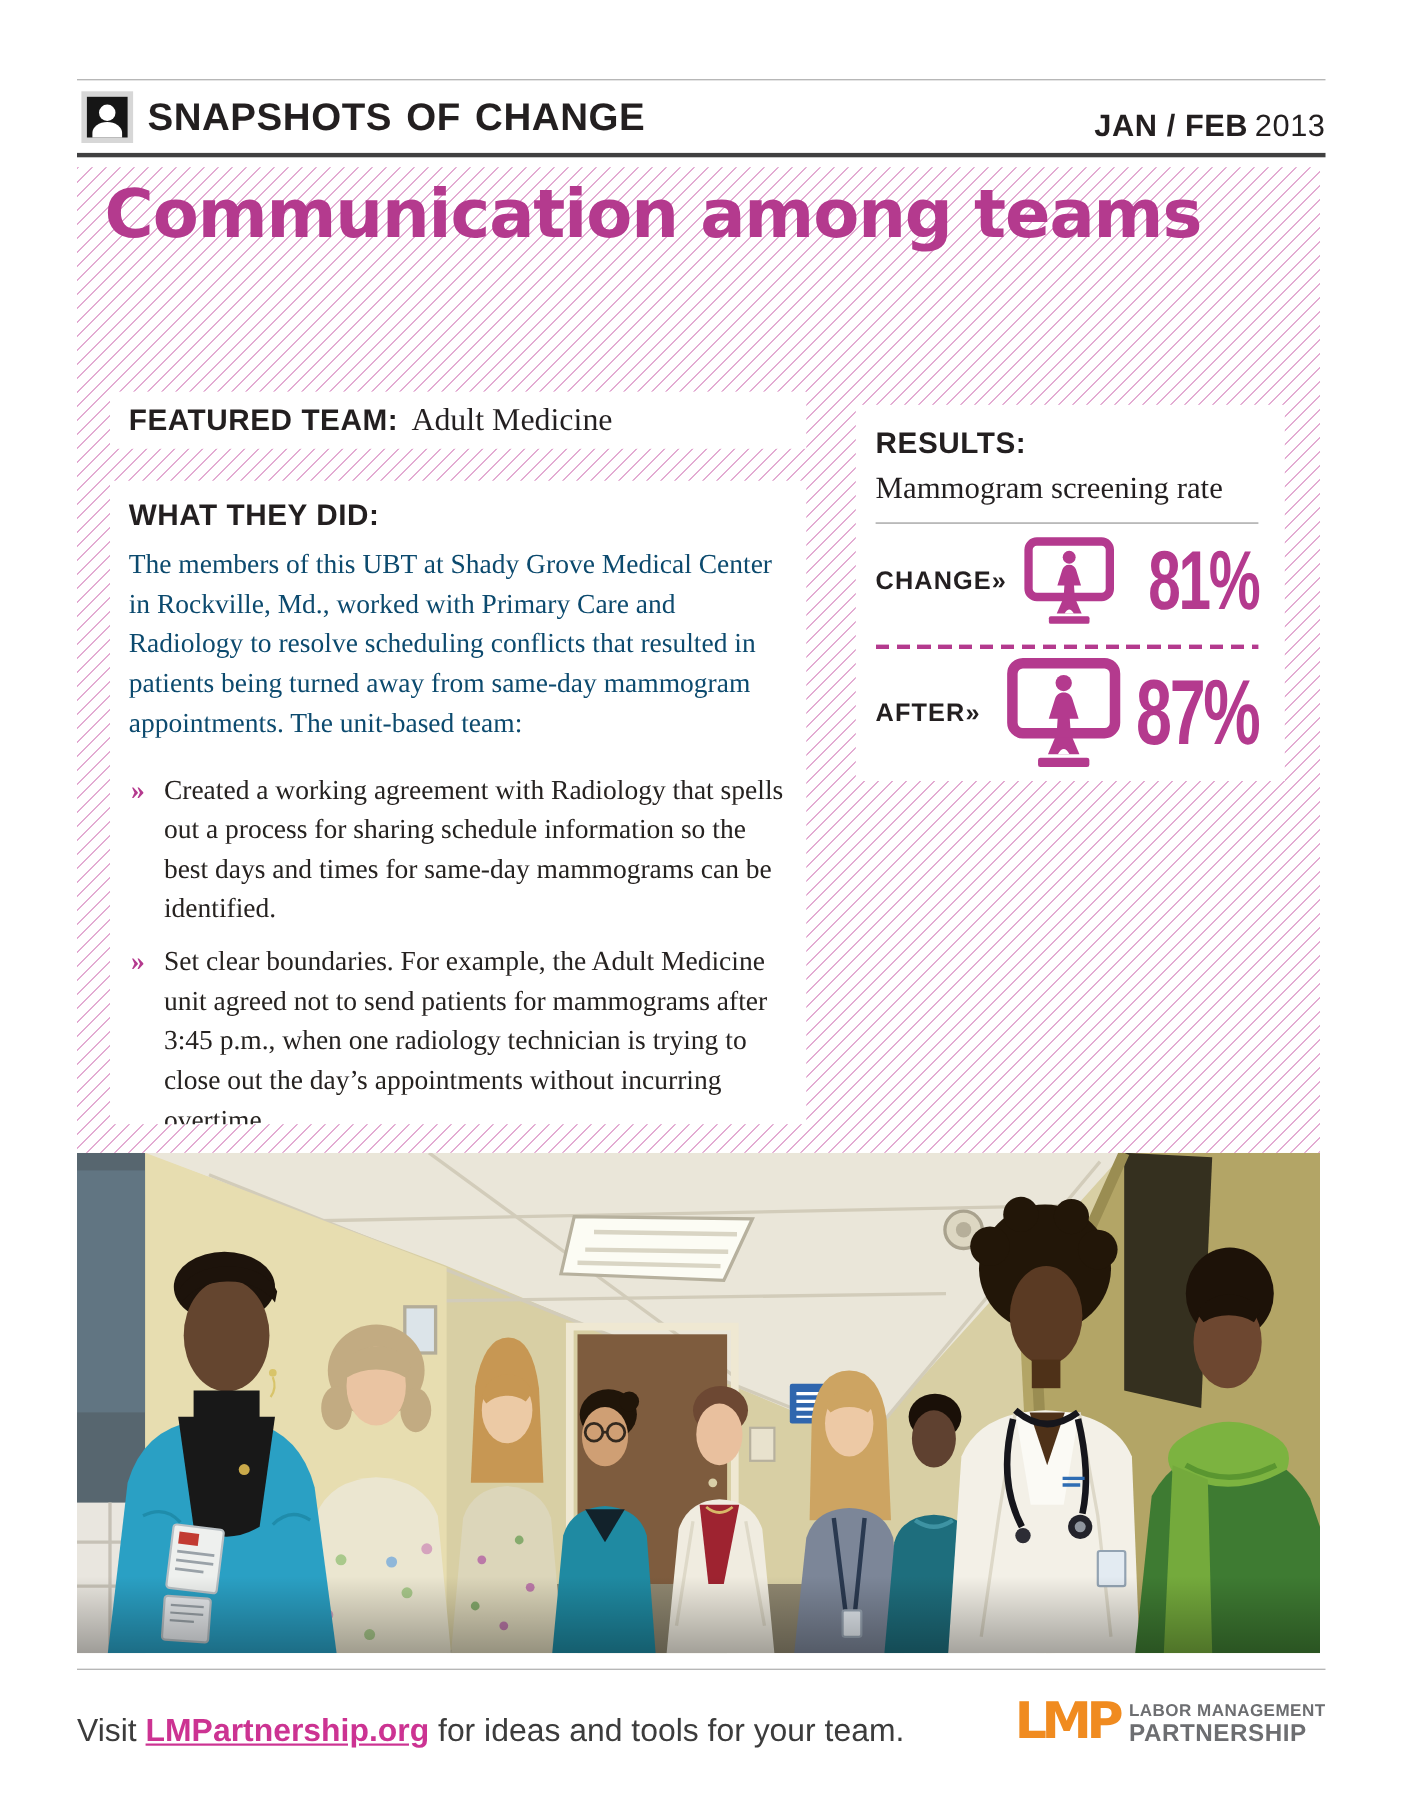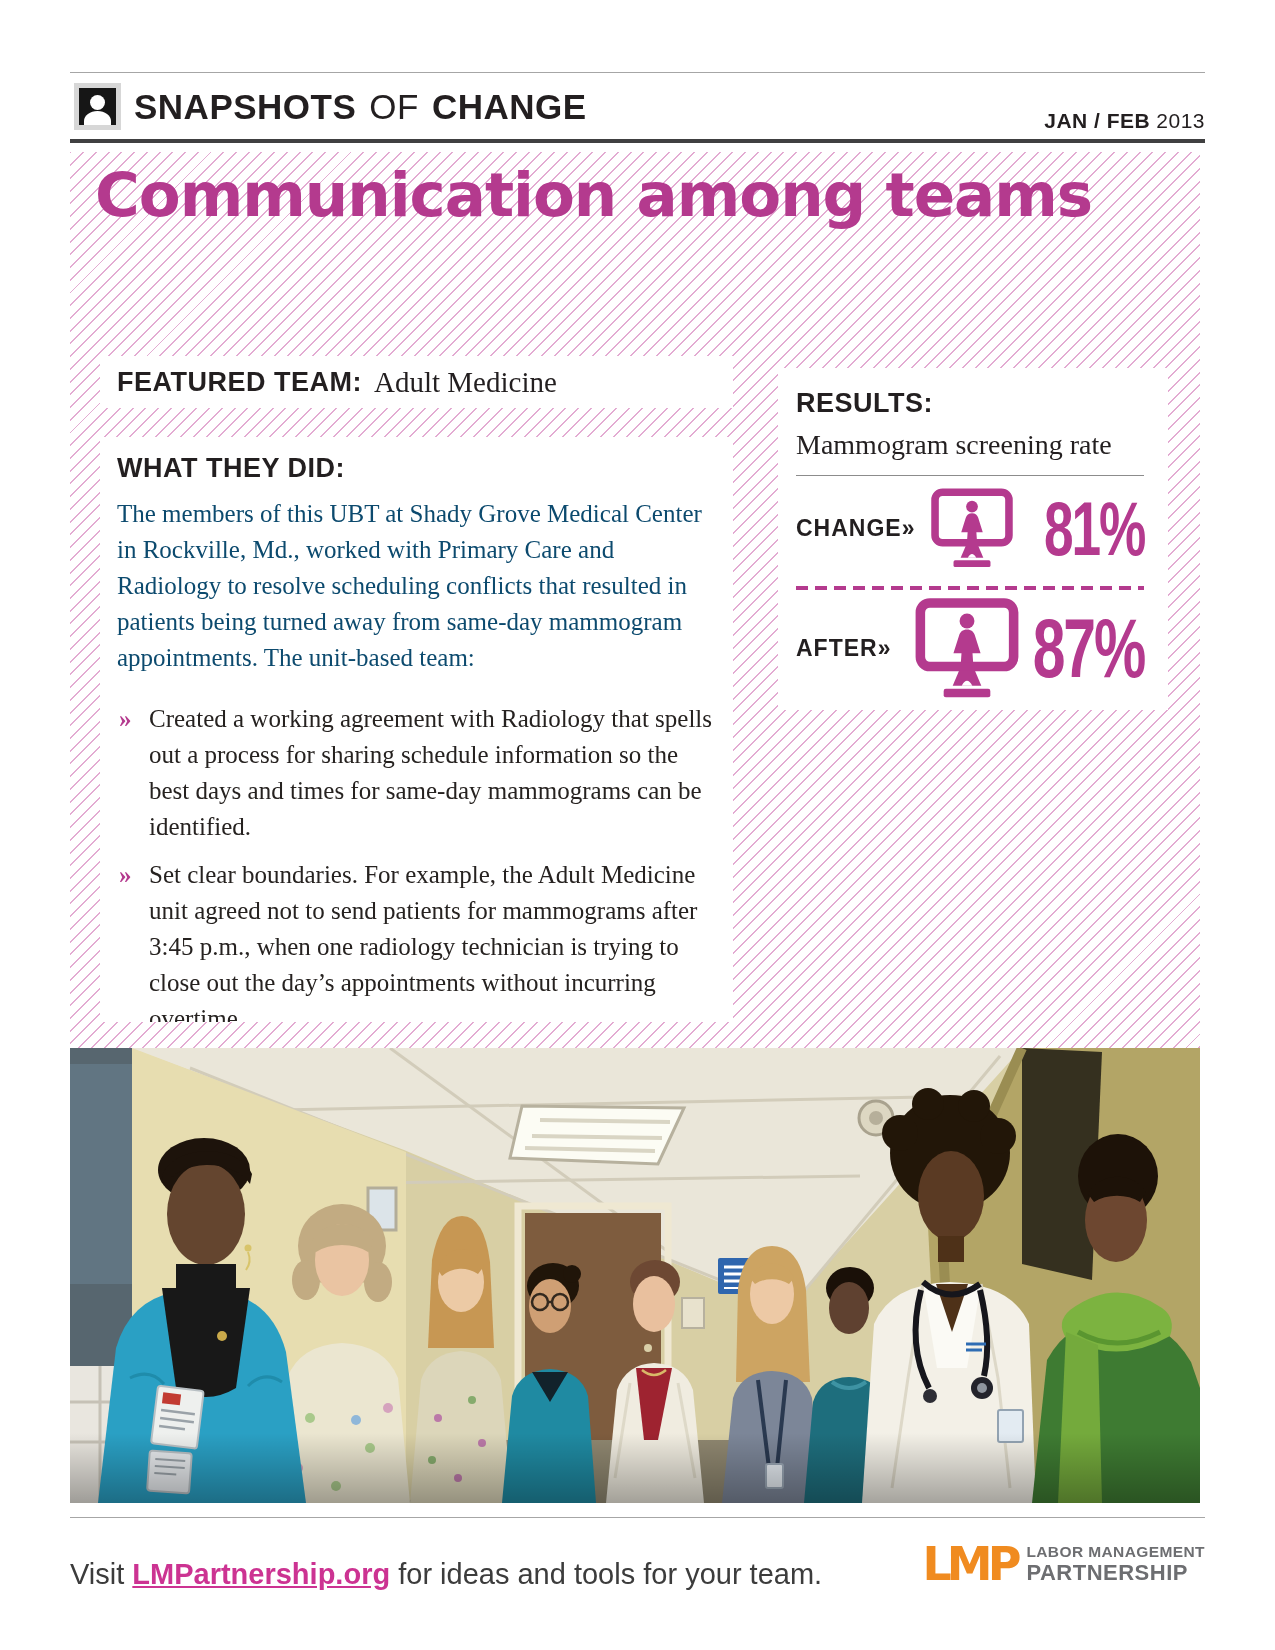--- a/index.html
+++ b/index.html
@@ -15,22 +15,22 @@
   .rule-header{top:139px;height:4px;background:var(--rule-dark,#404041);}
   .rule-footer{top:1517px;height:1px;background:var(--rule-gray,#a6a6a6);}
 
   
   .snap-icon{position:absolute;left:74px;top:83px;width:47px;height:47px;background:#d7d7d7;}
   .snap-icon .inner{position:absolute;inset:5px;background:#161616;overflow:hidden;}
   .snap-icon .head{position:absolute;left:50%;top:7px;width:15px;height:15px;margin-left:-7.5px;border-radius:50%;background:#fff;}
   .snap-icon .shoulders{position:absolute;left:50%;bottom:-6px;width:27px;height:20px;margin-left:-13.5px;border-radius:50% 50% 0 0;background:#fff;}
   .masthead{position:absolute;left:134px;top:87px;font-size:35px;font-weight:800;letter-spacing:.5px;white-space:nowrap;}
   .masthead .w{margin-right:13px;}
-  .masthead .light{font-weight:400;margin-top:14px;}
-  .issue{position:absolute;right:70px;top:109px;font-size:21px;letter-spacing:.5px;white-space:nowrap;}
+  .masthead .light{font-weight:700;margin-top:14px;}
+  .issue{position:absolute;right:70px;top:99px;font-size:28px;letter-spacing:.5px;white-space:nowrap;}
   .issue .b{font-weight:800;}
   .issue .r{font-weight:400;margin-left:6px;}
 
   
   .hero{position:absolute;left:70px;top:152px;width:1130px;height:896px;
     background:repeating-linear-gradient(135deg,var(--stripe-pink,#e3abd2) 0px,var(--stripe-pink,#e3abd2) 1.4px,rgba(0,0,0,0) 1.4px,rgba(0,0,0,0) 9px);}
   .headline{position:absolute;left:25px;top:10px;margin:0;color:var(--magenta,#b43a8e);
     font-family:"DejaVu Sans","Liberation Sans",sans-serif;font-weight:700;font-size:61px;line-height:66px;letter-spacing:-1px;}
   .box{position:absolute;background:#fff;box-sizing:border-box;}
   .box-featured{left:30px;top:204px;width:633px;height:52px;display:flex;align-items:center;padding-left:17px;}
@@ -62,21 +62,21 @@
   .dash-divider{position:absolute;left:18px;right:24px;top:218px;height:4px;
     background:repeating-linear-gradient(90deg,var(--magenta,#b43a8e) 0 12px,rgba(0,0,0,0) 12px 19px);}
 
   
   .photo{position:absolute;left:70px;top:1048px;width:1130px;height:455px;margin:0;overflow:hidden;}
   .photo svg{display:block;width:100%;height:100%;}
 
   
   .footer-text{position:absolute;left:70px;top:1558px;font-size:29px;color:#3c3c3c;}
   .footer-link{color:var(--link-pink,#cc3392);font-weight:700;}
-  .lmp-logo{position:absolute;right:70px;top:1541px;display:flex;align-items:center;}
+  .lmp-logo{position:absolute;right:70px;top:1541px;display:flex;align-items:flex-end;}
   .logo-mark{color:var(--logo-orange,#f08b20);font-family:"DejaVu Sans","Liberation Sans",sans-serif;
              font-weight:800;font-size:46px;line-height:46px;letter-spacing:-5px;margin-right:10px;}
   .logo-text{color:var(--logo-gray,#6d6e71);font-weight:700;line-height:1.05;}
   .logo-l1{font-size:15.5px;letter-spacing:.4px;}
   .logo-l2{font-size:22px;letter-spacing:.5px;}
 </style>
 </head>
 <body>
 
 <div class="page">

